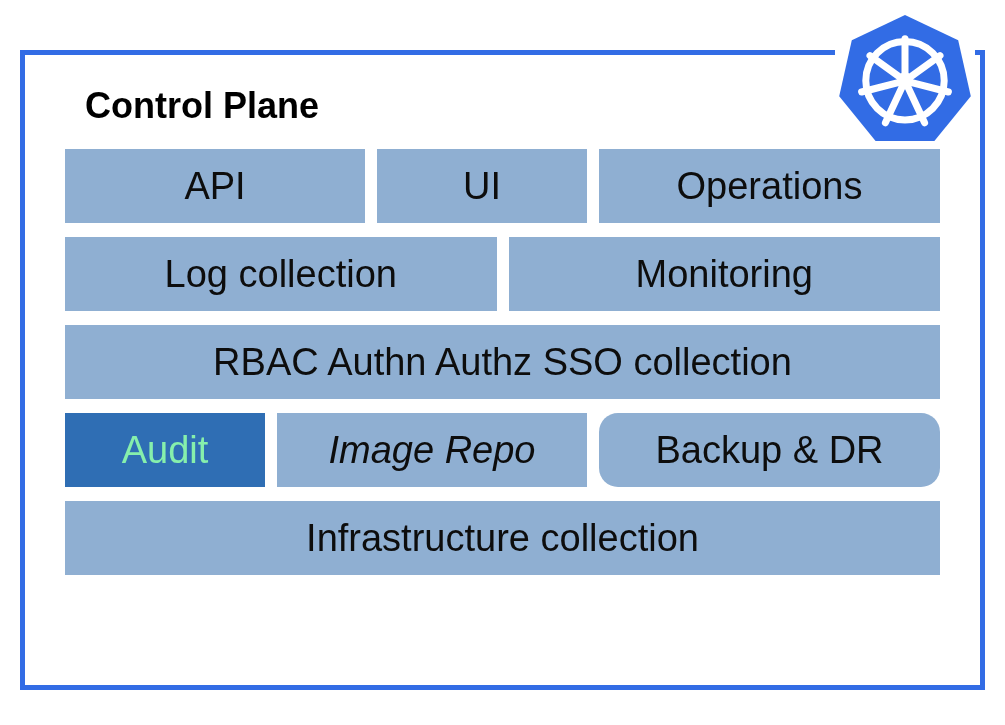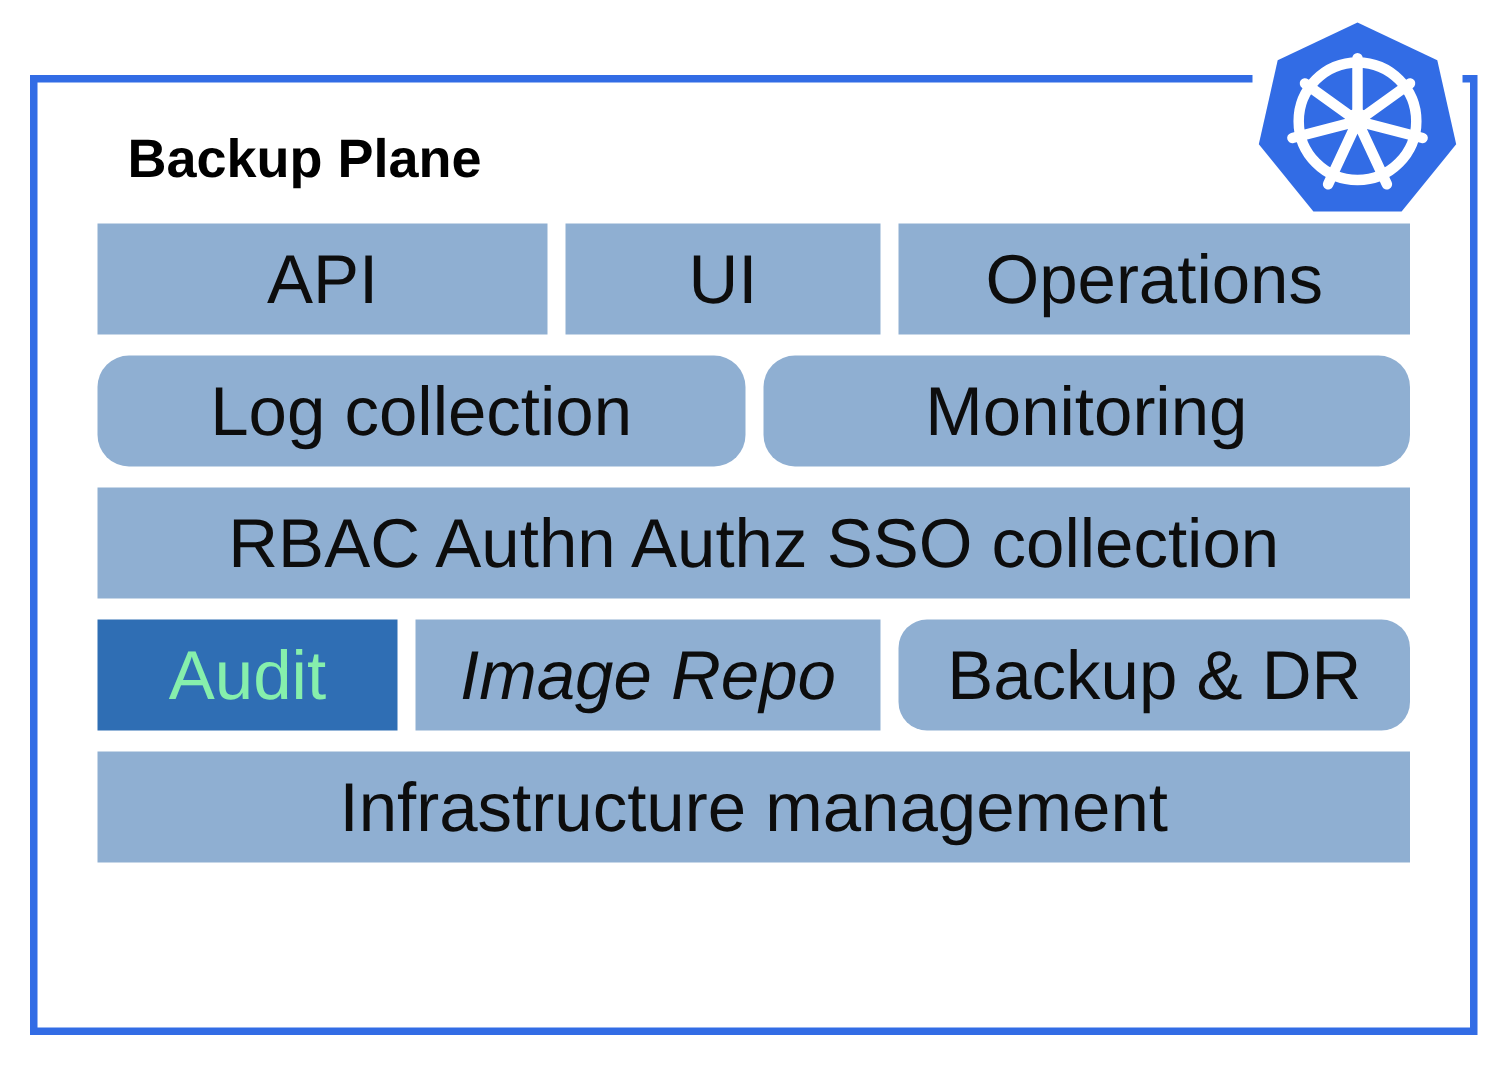--- a/index.html
+++ b/index.html
@@ -26,36 +26,36 @@
     margin-left: 20px;
   }
   .row {
     display: flex;
     gap: 12px;
     margin-bottom: 14px;
   }
   .block {
     background: #8FAFD2;
     color: #0d0d0d;
-    font-size: 46px;
+    font-size: 38px;
     font-weight: 400;
     display: flex;
     align-items: center;
     justify-content: center;
     height: 74px;
   }
   .block.accent {
     background: #2F6EB4;
     color: #86efac;
   }
   
   .w-api   { flex: 0 0 300px; }
   .w-ui    { flex: 0 0 210px; text-align: right; }
   .w-ops   { flex: 1; }
-  .w-half  { flex: 1; border-radius: 21px; }
+  .w-half  { flex: 1; }
   .w-full  { flex: 1; }
   .w-audit { flex: 0 0 200px; }
   .w-repo  { flex: 0 0 310px; font-style: italic; }
   .w-bdr   { flex: 1; border-radius: 19px; }
 
   .k8s-logo {
     position: absolute;
     top: 8px;
     right: 30px;
     width: 140px;
@@ -79,21 +79,21 @@
       <line x1="50" y1="52" x2="36" y2="82"></line>
       <line x1="50" y1="52" x2="19" y2="60"></line>
       <line x1="50" y1="52" x2="25" y2="34"></line>
     </g>
     <circle cx="50" cy="52" r="28" fill="none" stroke="#ffffff" stroke-width="5"></circle>
   </svg>
 </div>
 
 <div class="frame">
 
-  <div class="title">Backup Plane</div>
+  <div class="title">Control Plane</div>
 
   <div class="row">
     <div class="block w-api">API</div>
     <div class="block w-ui">UI</div>
     <div class="block w-ops">Operations</div>
   </div>
 
   <div class="row">
     <div class="block w-half">Log collection</div>
     <div class="block w-half">Monitoring</div>
@@ -103,16 +103,16 @@
     <div class="block w-full">RBAC Authn Authz SSO collection</div>
   </div>
 
   <div class="row">
     <div class="block accent w-audit">Audit</div>
     <div class="block w-repo">Image Repo</div>
     <div class="block w-bdr">Backup &amp; DR</div>
   </div>
 
   <div class="row" style="margin-bottom:0;">
-    <div class="block w-full">Infrastructure management</div>
+    <div class="block w-full">Infrastructure collection</div>
   </div>
 
 </div>
 
 </body></html>

